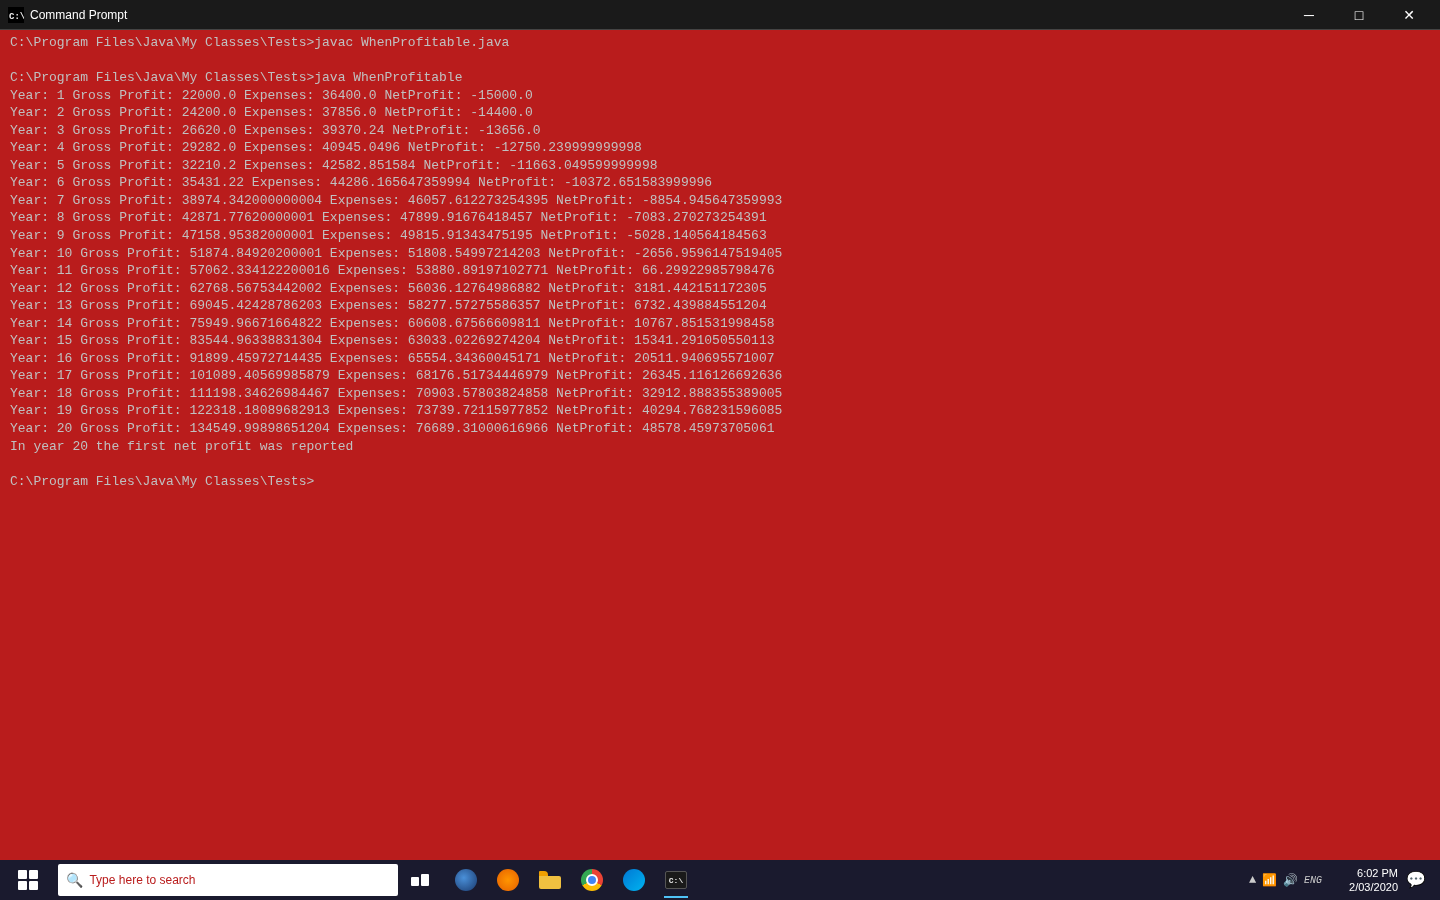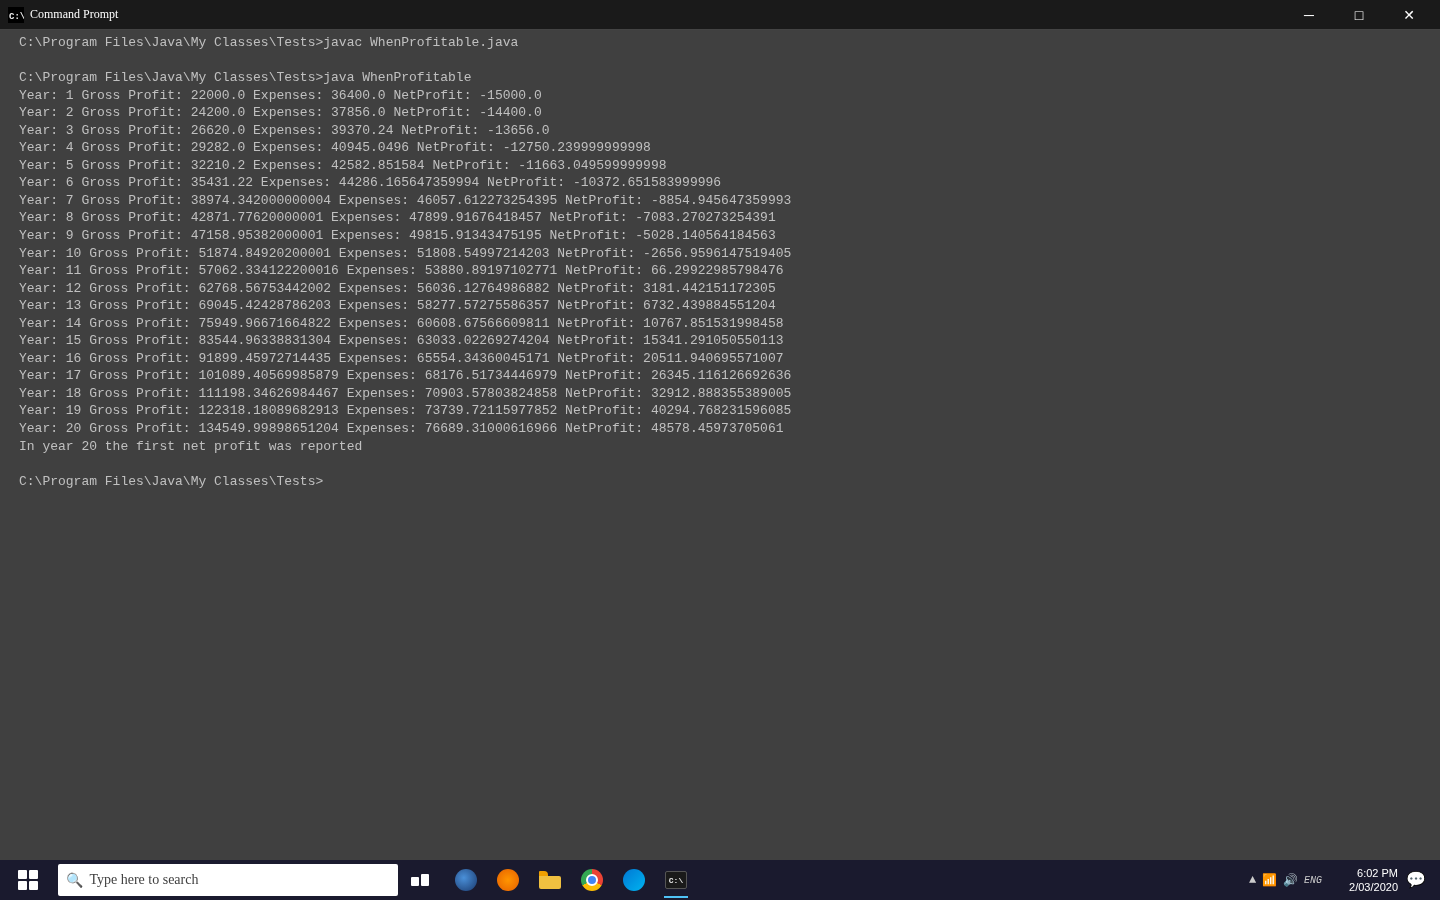--- a/index.html
+++ b/index.html
@@ -21,21 +21,21 @@
       display: flex;
       align-items: center;
       gap: 6px;
     }
     .title-bar-icon {
       width: 16px;
       height: 16px;
     }
     .title-bar-title {
       color: #fff;
-      font-family: Liberation Serif, serif;
+      font-family: Liberation Sans, sans-serif;
       font-size: 12px;
     }
     .title-bar-controls {
       display: flex;
       align-items: center;
       gap: 4px;
     }
     .title-btn {
       width: 46px;
       height: 30px;
@@ -46,22 +46,22 @@
       cursor: pointer;
       display: flex;
       align-items: center;
       justify-content: center;
     }
 
     
     .terminal {
       width: 100%;
       height: calc(900px - 30px - 40px);
-      background: #404040;
-      padding: 4px 19px;
+      background: #b91c1c;
+      padding: 4px 10px;
       overflow: hidden;
       color: #c0c0c0;
       font-size: 13px;
       line-height: 1.35;
       white-space: pre;
     }
 
     
     .taskbar {
       position: absolute;
@@ -104,23 +104,23 @@
       align-items: center;
       padding: 0 8px;
       gap: 6px;
       margin-left: 4px;
     }
     .search-icon-tb {
       color: #555;
       font-size: 14px;
     }
     .search-text {
-      font-family: Liberation Serif, serif;
-      font-size: 14px;
-      color: #404040;
+      font-family: Liberation Sans, sans-serif;
+      font-size: 12px;
+      color: #b91c1c;
     }
     .taskbar-apps {
       display: flex;
       align-items: center;
       gap: 2px;
       margin-left: 4px;
     }
     .taskbar-app {
       width: 40px;
       height: 40px;

